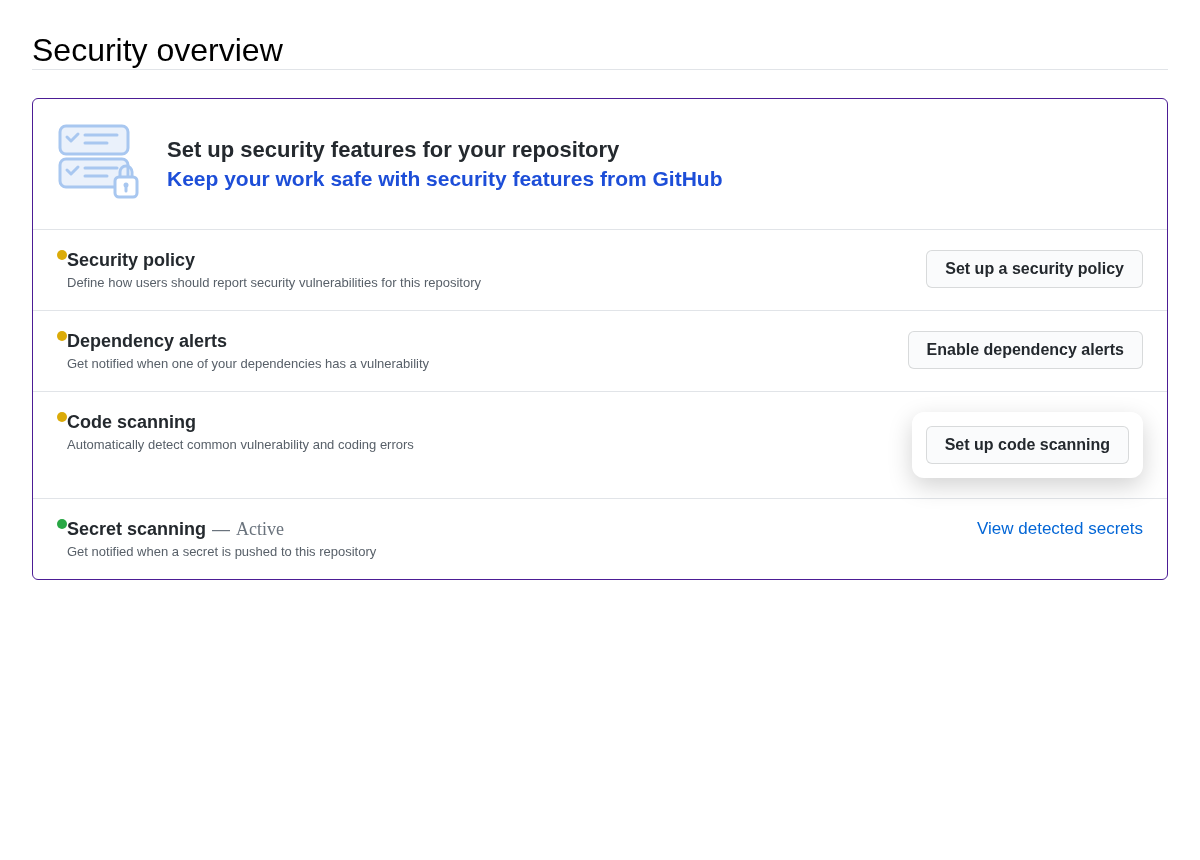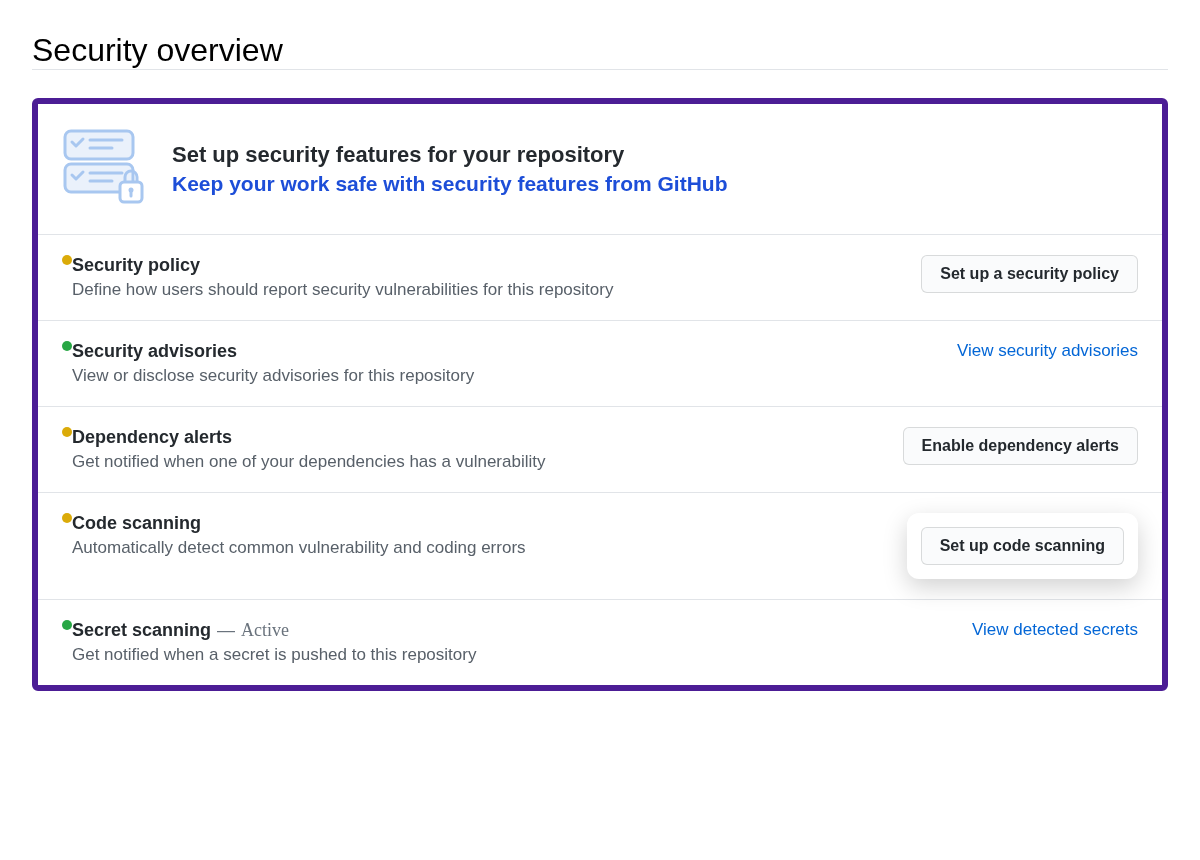--- a/index.html
+++ b/index.html
@@ -12,21 +12,21 @@
       width: 1200px;
     }
     .page-title {
       font-size: 32px;
       font-weight: 400;
       color: #000000;
       border-bottom: 1px solid #e1e4e8;
       margin-bottom: 28px;
     }
     .panel {
-      border: 6px solid #4c1d95;
+      border: 1px solid #4c1d95;
       border-radius: 6px;
       overflow: visible;
     }
     .panel-header {
       display: flex;
       align-items: center;
       padding: 24px;
       border-bottom: 1px solid #e1e4e8;
       gap: 24px;
     }
@@ -65,21 +65,21 @@
       font-weight: 600;
       color: #24292e;
       margin-bottom: 4px;
       display: flex;
       align-items: baseline;
       gap: 6px;
     }
     .row-title .dash { color: #6a737d; font-weight: 400; }
     .row-title .status-label { color: #6a737d; font-weight: 400; font-family: Liberation Serif, serif; }
     .row-desc {
-      font-size: 17px;
+      font-size: 13px;
       color: #586069;
     }
     .row-action { flex: 0 0 auto; padding-left: 33px; }
     .btn {
       display: inline-block;
       padding: 8px 18px;
       font-size: 16px;
       font-weight: 600;
       color: #24292e;
       background: #fafbfc;
@@ -138,32 +138,20 @@
       <div class="row-title">
           <span>Security policy</span>
         </div>
       <div class="row-desc">Define how users should report security vulnerabilities for this repository</div>
     </div>
     <div class="row-action">
       <button class="btn">Set up a security policy</button>
     </div>
   </div>
 
-  <div class="row">
-    <span class="status-dot dot-green"></span>
-    <div class="row-text">
-      <div class="row-title">
-          <span>Security advisories</span>
-        </div>
-      <div class="row-desc">View or disclose security advisories for this repository</div>
-    </div>
-    <div class="row-action">
-      <a class="link">View security advisories</a>
-    </div>
-  </div>
 
   <div class="row">
     <span class="status-dot dot-yellow"></span>
     <div class="row-text">
       <div class="row-title">
           <span>Dependency alerts</span>
         </div>
       <div class="row-desc">Get notified when one of your dependencies has a vulnerability</div>
     </div>
     <div class="row-action">

